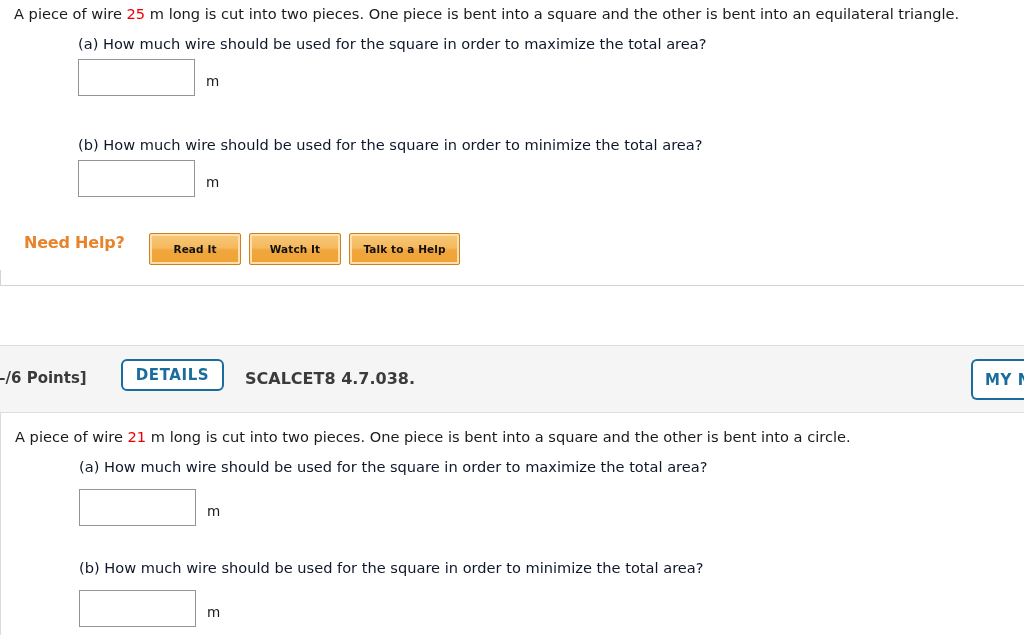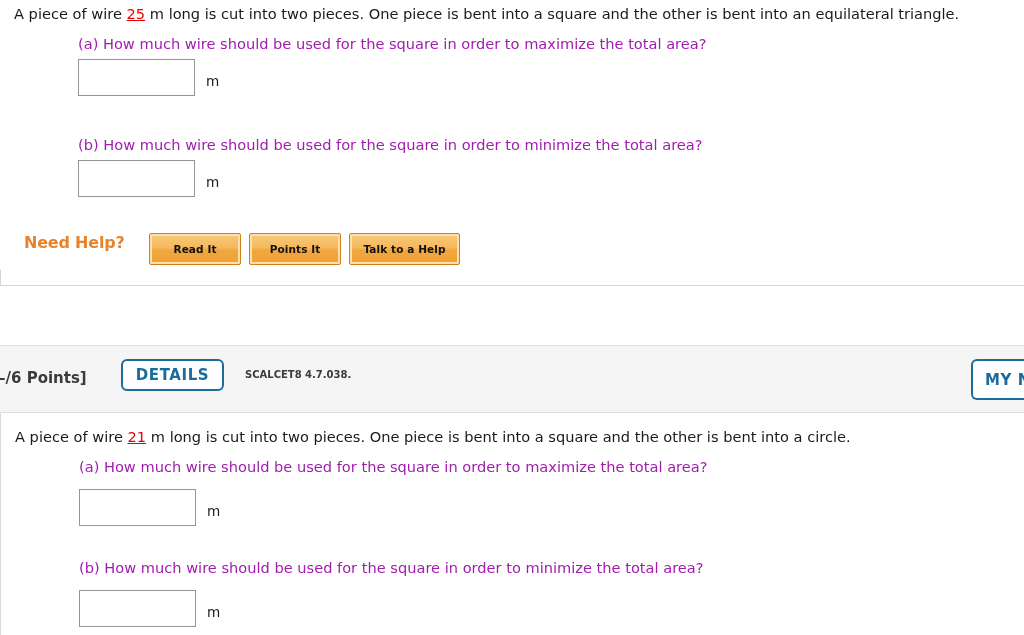--- a/index.html
+++ b/index.html
@@ -23,26 +23,26 @@
     background: #d4d4d4;
   }
 
   .qtext {
     position: absolute;
     font-size: 14.6px;
     color: #1a1a1a;
     line-height: 1.25;
     white-space: nowrap;
   }
-  .qnum { color: #ee0000; text-decoration: underline; }
+  .qnum { color: #ee0000; }
 
   .part-label {
     position: absolute;
     font-size: 14.6px;
-    color: #a21caf;
+    color: #0f172a;
     white-space: nowrap;
   }
 
   .answer-box {
     position: absolute;
     width: 117px; height: 37px;
     background: #ffffff;
     border: 1px solid #949494;
   }
   .unit {
@@ -99,21 +99,21 @@
     border: 2px solid #1a6c9c;
     border-radius: 6px;
     background: #ffffff;
     color: #1a6c9c;
     font-size: 15px; font-weight: 600; letter-spacing: 0.6px;
     display: flex; align-items: center; justify-content: center;
     cursor: pointer;
   }
   .scalcet {
     position: absolute; left: 245px; top: 23px;
-    font-size: 10px; font-weight: bold; color: #3b3b3b;
+    font-size: 16px; font-weight: bold; color: #3b3b3b;
     white-space: nowrap;
   }
   .mynotes-btn {
     position: absolute; left: 971px; top: 13px;
     width: 90px; height: 41px;
     border: 2px solid #1a6c9c;
     border-right: none;
     border-radius: 6px 0 0 6px;
     background: #ffffff;
     color: #1a6c9c;
@@ -144,21 +144,21 @@
     <div class="part-label" style="left:78px; top:35px;">(a) How much wire should be used for the square in order to maximize the total area?</div>
     <div class="answer-box" style="left:78px; top:59px;"></div>
     <div class="unit" style="left:206px; top:73px;">m</div>
 
     <div class="part-label" style="left:78px; top:136px;">(b) How much wire should be used for the square in order to minimize the total area?</div>
     <div class="answer-box" style="left:78px; top:160px;"></div>
     <div class="unit" style="left:206px; top:174px;">m</div>
 
     <div class="need-help-label" style="left:24px; top:233px;">Need Help?</div>
     <div class="help-btn" style="left:149px; top:233px; width:92px;">Read It</div>
-    <div class="help-btn" style="left:249px; top:233px; width:92px;">Points It</div>
+    <div class="help-btn" style="left:249px; top:233px; width:92px;">Watch It</div>
     <div class="help-btn" style="left:349px; top:233px; width:111px;">Talk to a Help</div>
   </div>
 
   <div class="gap"></div>
 
   <div class="card-two">
 
     <div class="card-two-header">
       <div class="points-text">–/6 Points]</div>
       <div class="details-btn">DETAILS</div>

